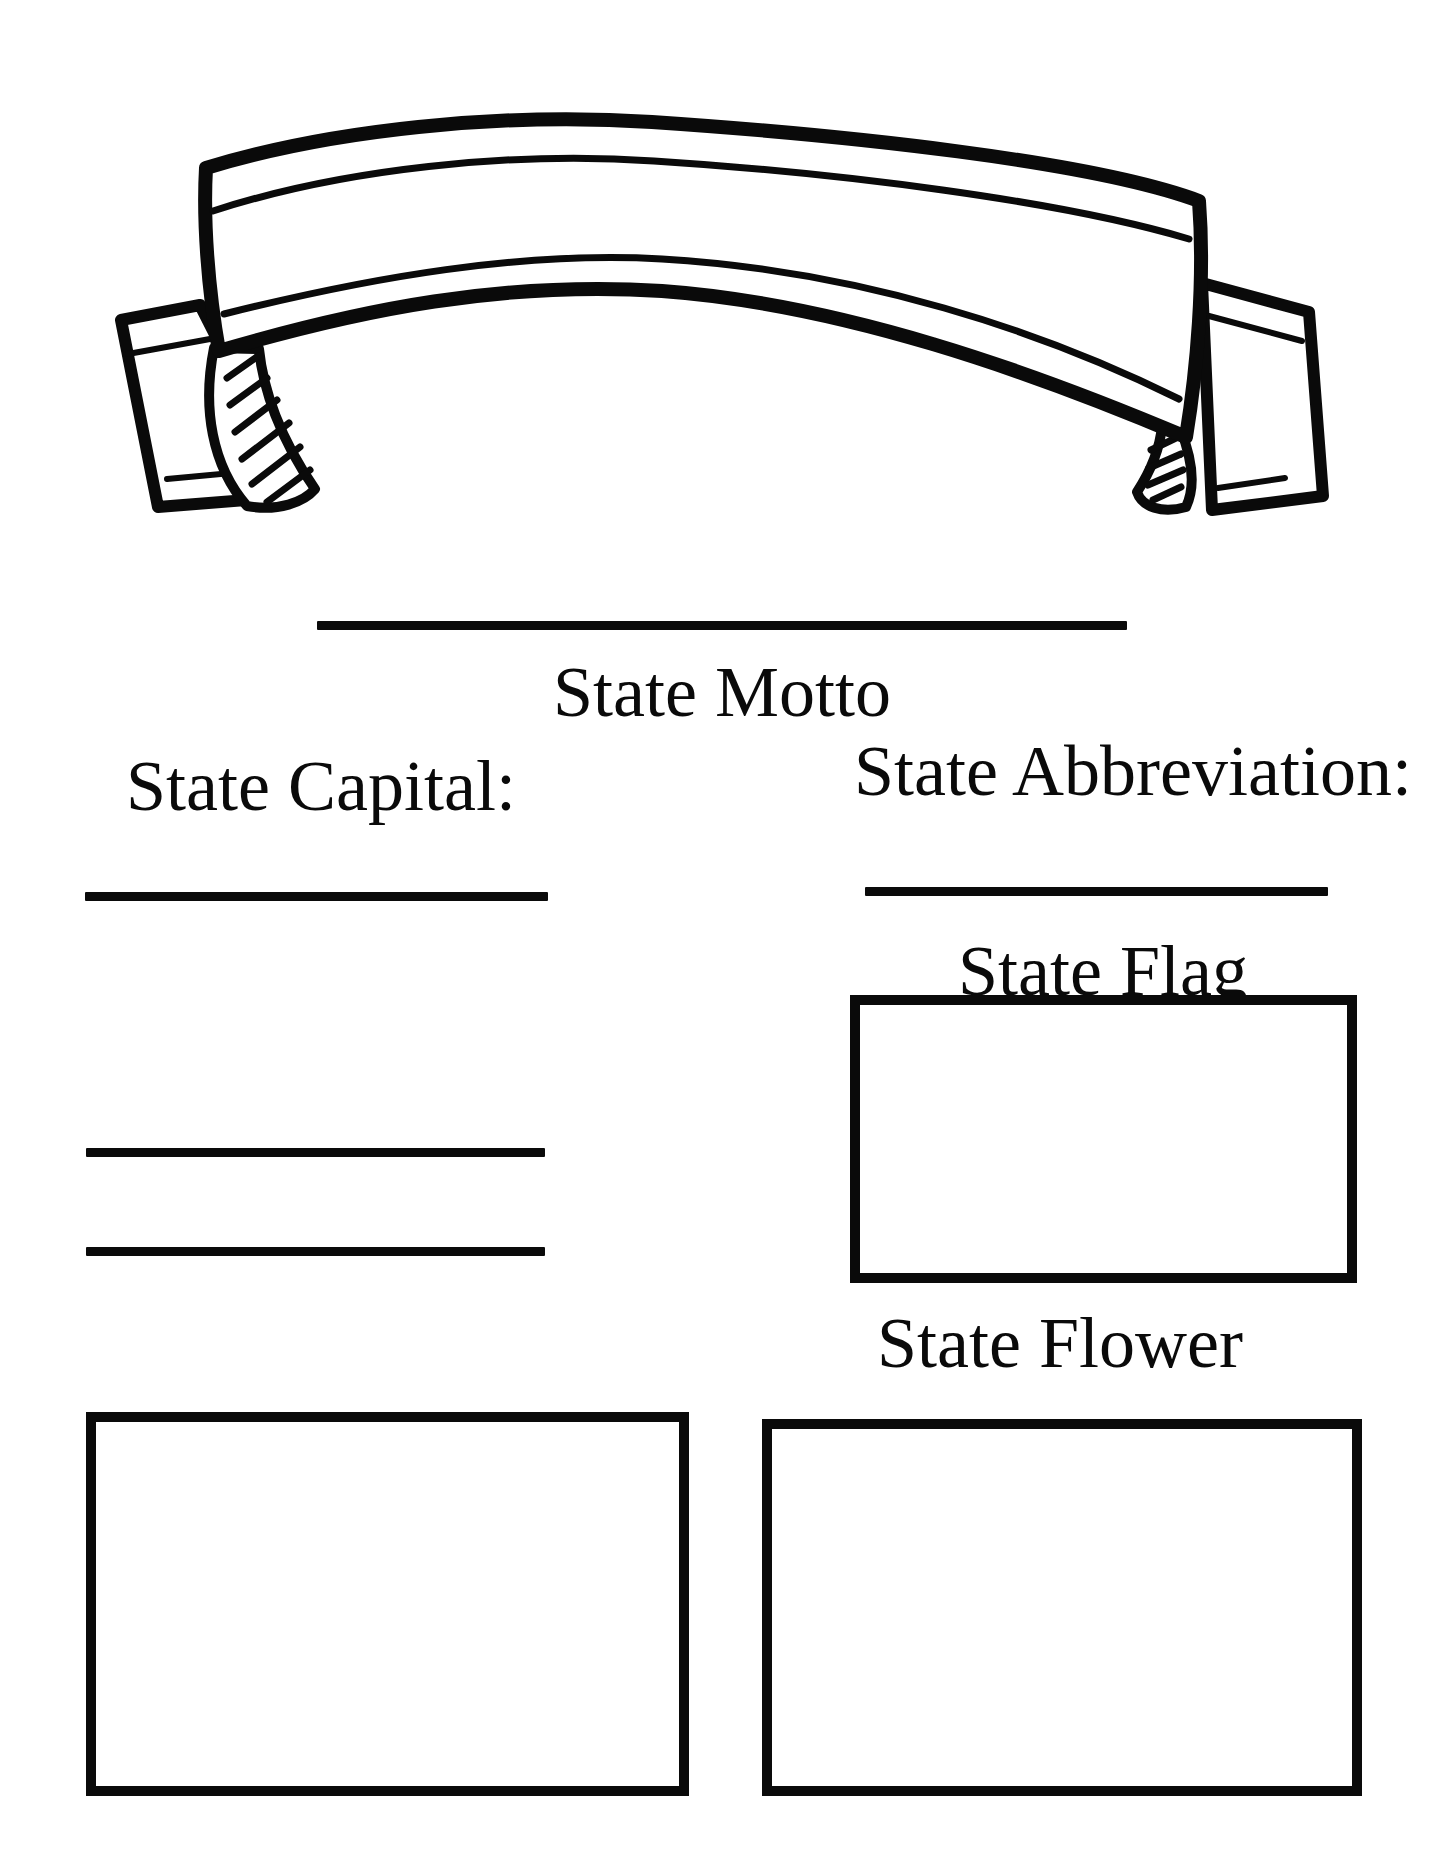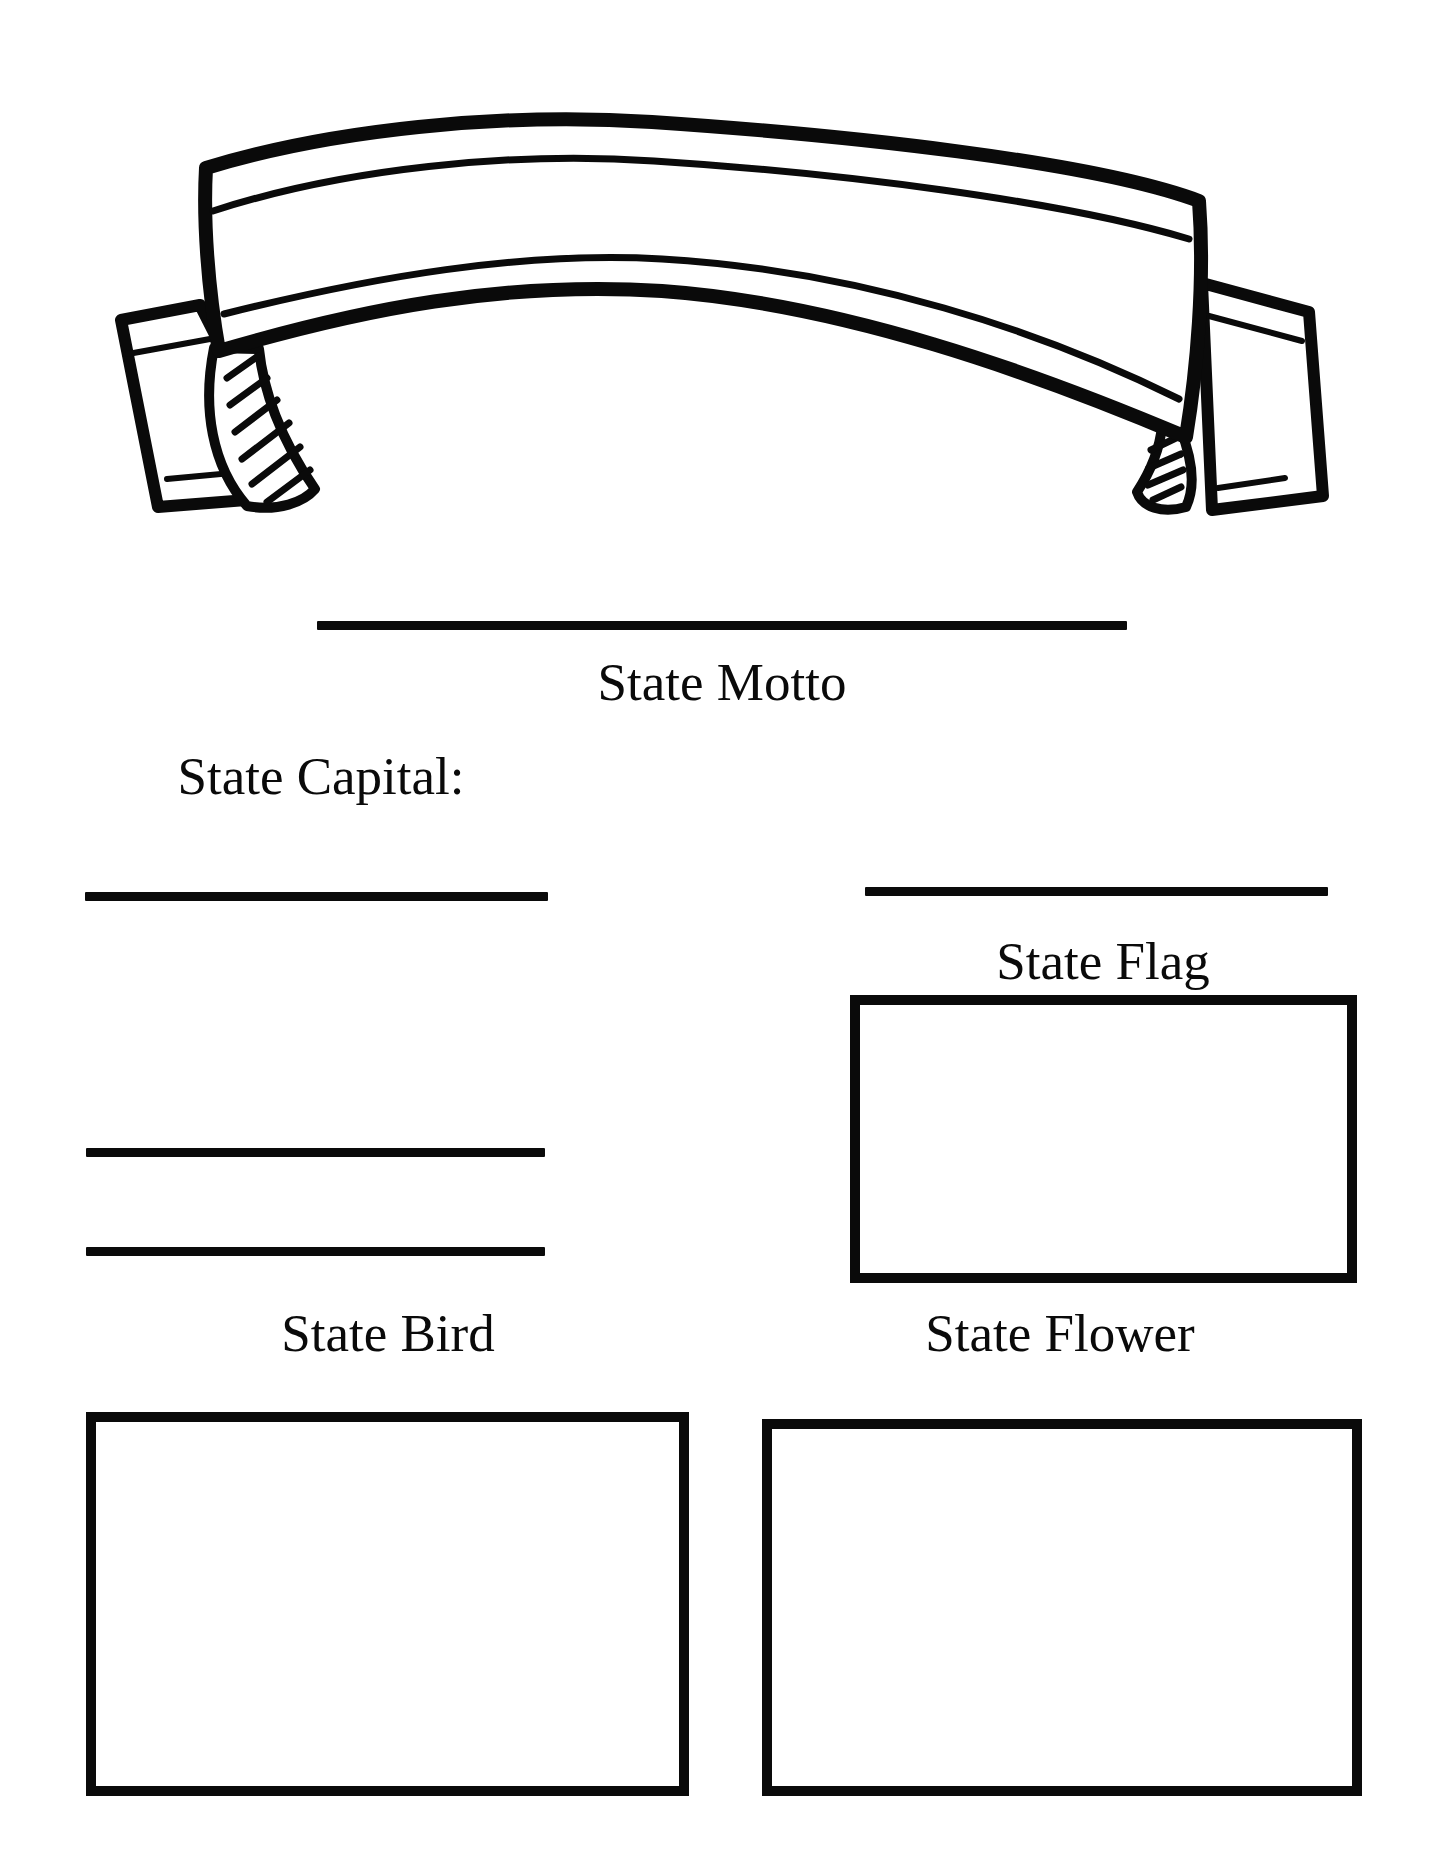--- a/index.html
+++ b/index.html
@@ -9,21 +9,21 @@
     background:#ffffff;
     overflow:hidden;
     margin:0 auto;
     font-family:"Liberation Serif","DejaVu Serif",serif;
     color:#0a0a0a;
   }
   .label{
     position:absolute;
     width:500px;
     text-align:center;
-    font-size:53px;
+    font-size:72px;
     line-height:1;
     white-space:nowrap;
     letter-spacing:0px;
     color:#0a0a0a;
   }
   .write-line{
     position:absolute;
     height:9px;
     background:#0a0a0a;
     border-radius:1px;
@@ -75,29 +75,29 @@
         <path d="M 113 103 C 242 61 412 43 554 53 C 742 65 962 93 1089 131" fill="none" stroke-width="7"></path>
         <path d="M 124 206 C 272 169 422 143 562 151 C 762 163 942 223 1079 291" fill="none" stroke-width="7"></path>
       </g>
     </svg>
   </div>
 
   <div class="write-line" style="left:317px;top:621px;width:810px;"></div>
   <div class="label" style="left:472px;top:656px;">State Motto</div>
 
   <div class="label" style="left:71px;top:735px;margin-top:15px;">State Capital:</div>
+  <div class="label" style="left:854px;top:735px;">State Abbreviation:</div>
 
   <div class="write-line" style="left:85px;top:892px;width:463px;"></div>
   <div class="write-line" style="left:865px;top:887px;width:463px;"></div>
 
   <div class="label" style="left:853px;top:917px;margin-top:18px;">State Flag</div>
   <div class="draw-box" style="left:850px;top:995px;width:507px;height:288px;"></div>
 
   <div class="write-line" style="left:86px;top:1148px;width:459px;"></div>
   <div class="write-line" style="left:86px;top:1247px;width:459px;"></div>
 
-  <div class="label" style="left:138px;top:1307px;">State Bird</div>
   <div class="label" style="left:810px;top:1307px;">State Flower</div>
 
   <div class="draw-box" style="left:86px;top:1412px;width:603px;height:384px;"></div>
   <div class="draw-box" style="left:762px;top:1419px;width:600px;height:377px;"></div>
 
 </div>
 
 </body></html>

